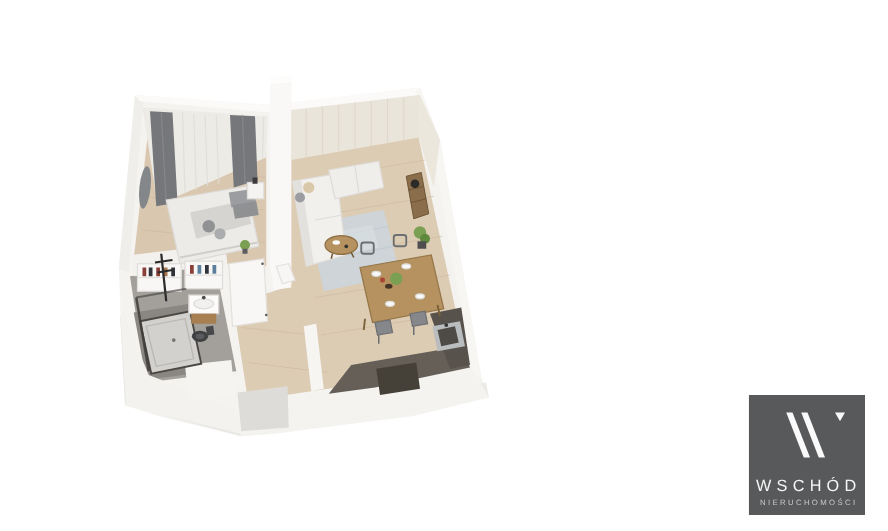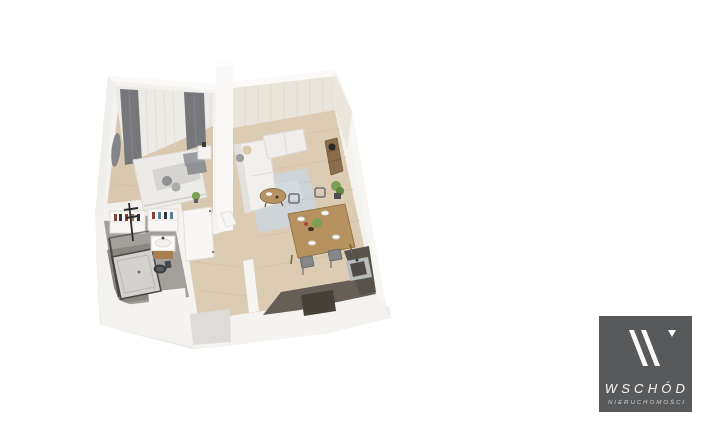--- a/index.html
+++ b/index.html
@@ -1,17 +1,17 @@
 <!DOCTYPE html>
 <html><head>
 <meta charset="utf-8">
 <style>
   html,body{margin:0;padding:0;background:#ffffff;}
   #canvas{position:relative;width:710px;height:425px;background:#ffffff;overflow:hidden;
-          font-family:"Liberation Sans",sans-serif;font-style:italic;}
+          font-family:"Liberation Sans",sans-serif;}
   #plan-svg{position:absolute;left:0;top:0;}
   #logo-svg{position:absolute;left:599px;top:316px;}
   #logo-title{font-family:"Liberation Sans",sans-serif;font-weight:400;}
   #logo-sub{font-family:"Liberation Sans",sans-serif;font-weight:400;}
   svg text{user-select:none;}
 </style>
 </head>
 <body>
 
 <div id="canvas">

